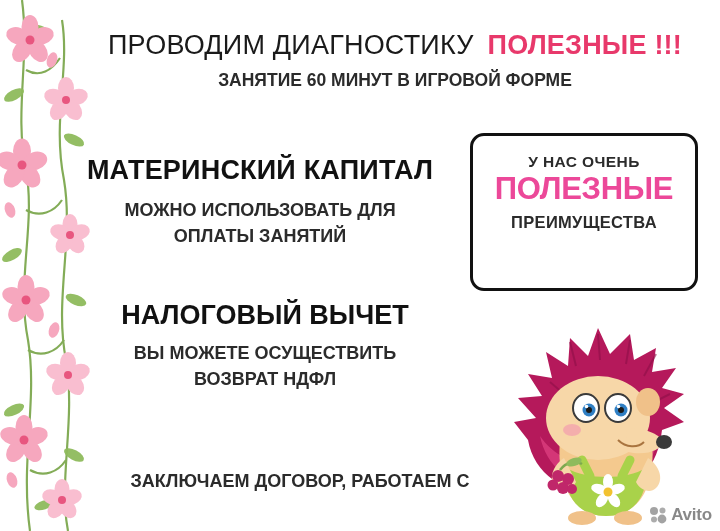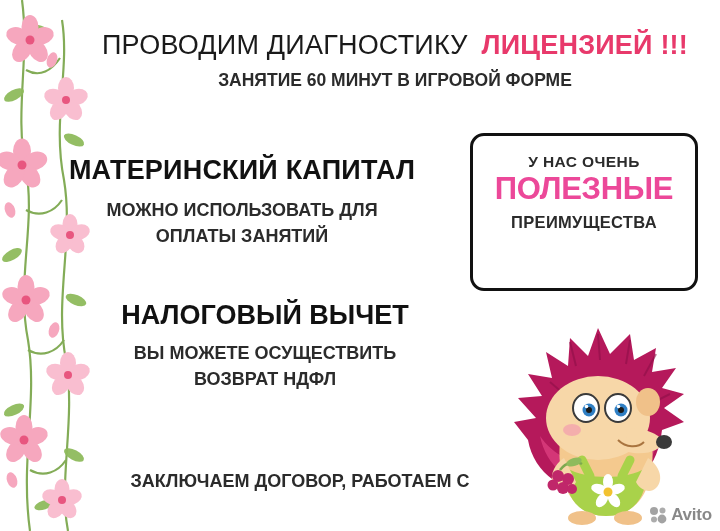--- a/index.html
+++ b/index.html
@@ -76,21 +76,21 @@
   }
   .offer-line {
     font-size: 18px;
     font-weight: bold;
     color: #2b2b2b;
     line-height: 1.45;
     white-space: nowrap;
   }
 
   #offer-maternity {
-    left: 27px;
+    left: 45px;
     top: 155px;
     width: 430px;
   }
   #offer-maternity .offer-title { letter-spacing: 0.2px; }
   #offer-maternity .offer-body { margin-top: 11px; }
 
   #offer-tax {
     left: 55px;
     top: 300px;
     width: 420px;
@@ -293,21 +293,21 @@
       <g fill="#f6a7be">
         <ellipse cx="52" cy="60" rx="5" ry="8" transform="rotate(20 52 60)"></ellipse>
         <ellipse cx="10" cy="210" rx="5" ry="8" transform="rotate(-20 10 210)"></ellipse>
         <ellipse cx="54" cy="330" rx="5" ry="8" transform="rotate(20 54 330)"></ellipse>
         <ellipse cx="12" cy="480" rx="5" ry="8" transform="rotate(-20 12 480)"></ellipse>
       </g>
     </g>
   </svg>
 
   <div class="headline-row">
-    <span class="headline-main">ПРОВОДИМ ДИАГНОСТИКУ</span><span class="headline-accent">ЛИЦЕНЗИЕЙ !!!</span>
+    <span class="headline-main">ПРОВОДИМ ДИАГНОСТИКУ</span><span class="headline-accent">ПОЛЕЗНЫЕ !!!</span>
   </div>
   <div class="subheadline">ЗАНЯТИЕ 60 МИНУТ В ИГРОВОЙ ФОРМЕ</div>
 
   <div class="offer" id="offer-maternity">
     <div class="offer-title">МАТЕРИНСКИЙ КАПИТАЛ</div>
     <div class="offer-body">
       <div class="offer-line">МОЖНО ИСПОЛЬЗОВАТЬ ДЛЯ</div>
       <div class="offer-line">ОПЛАТЫ ЗАНЯТИЙ</div>
     </div>
   </div>

